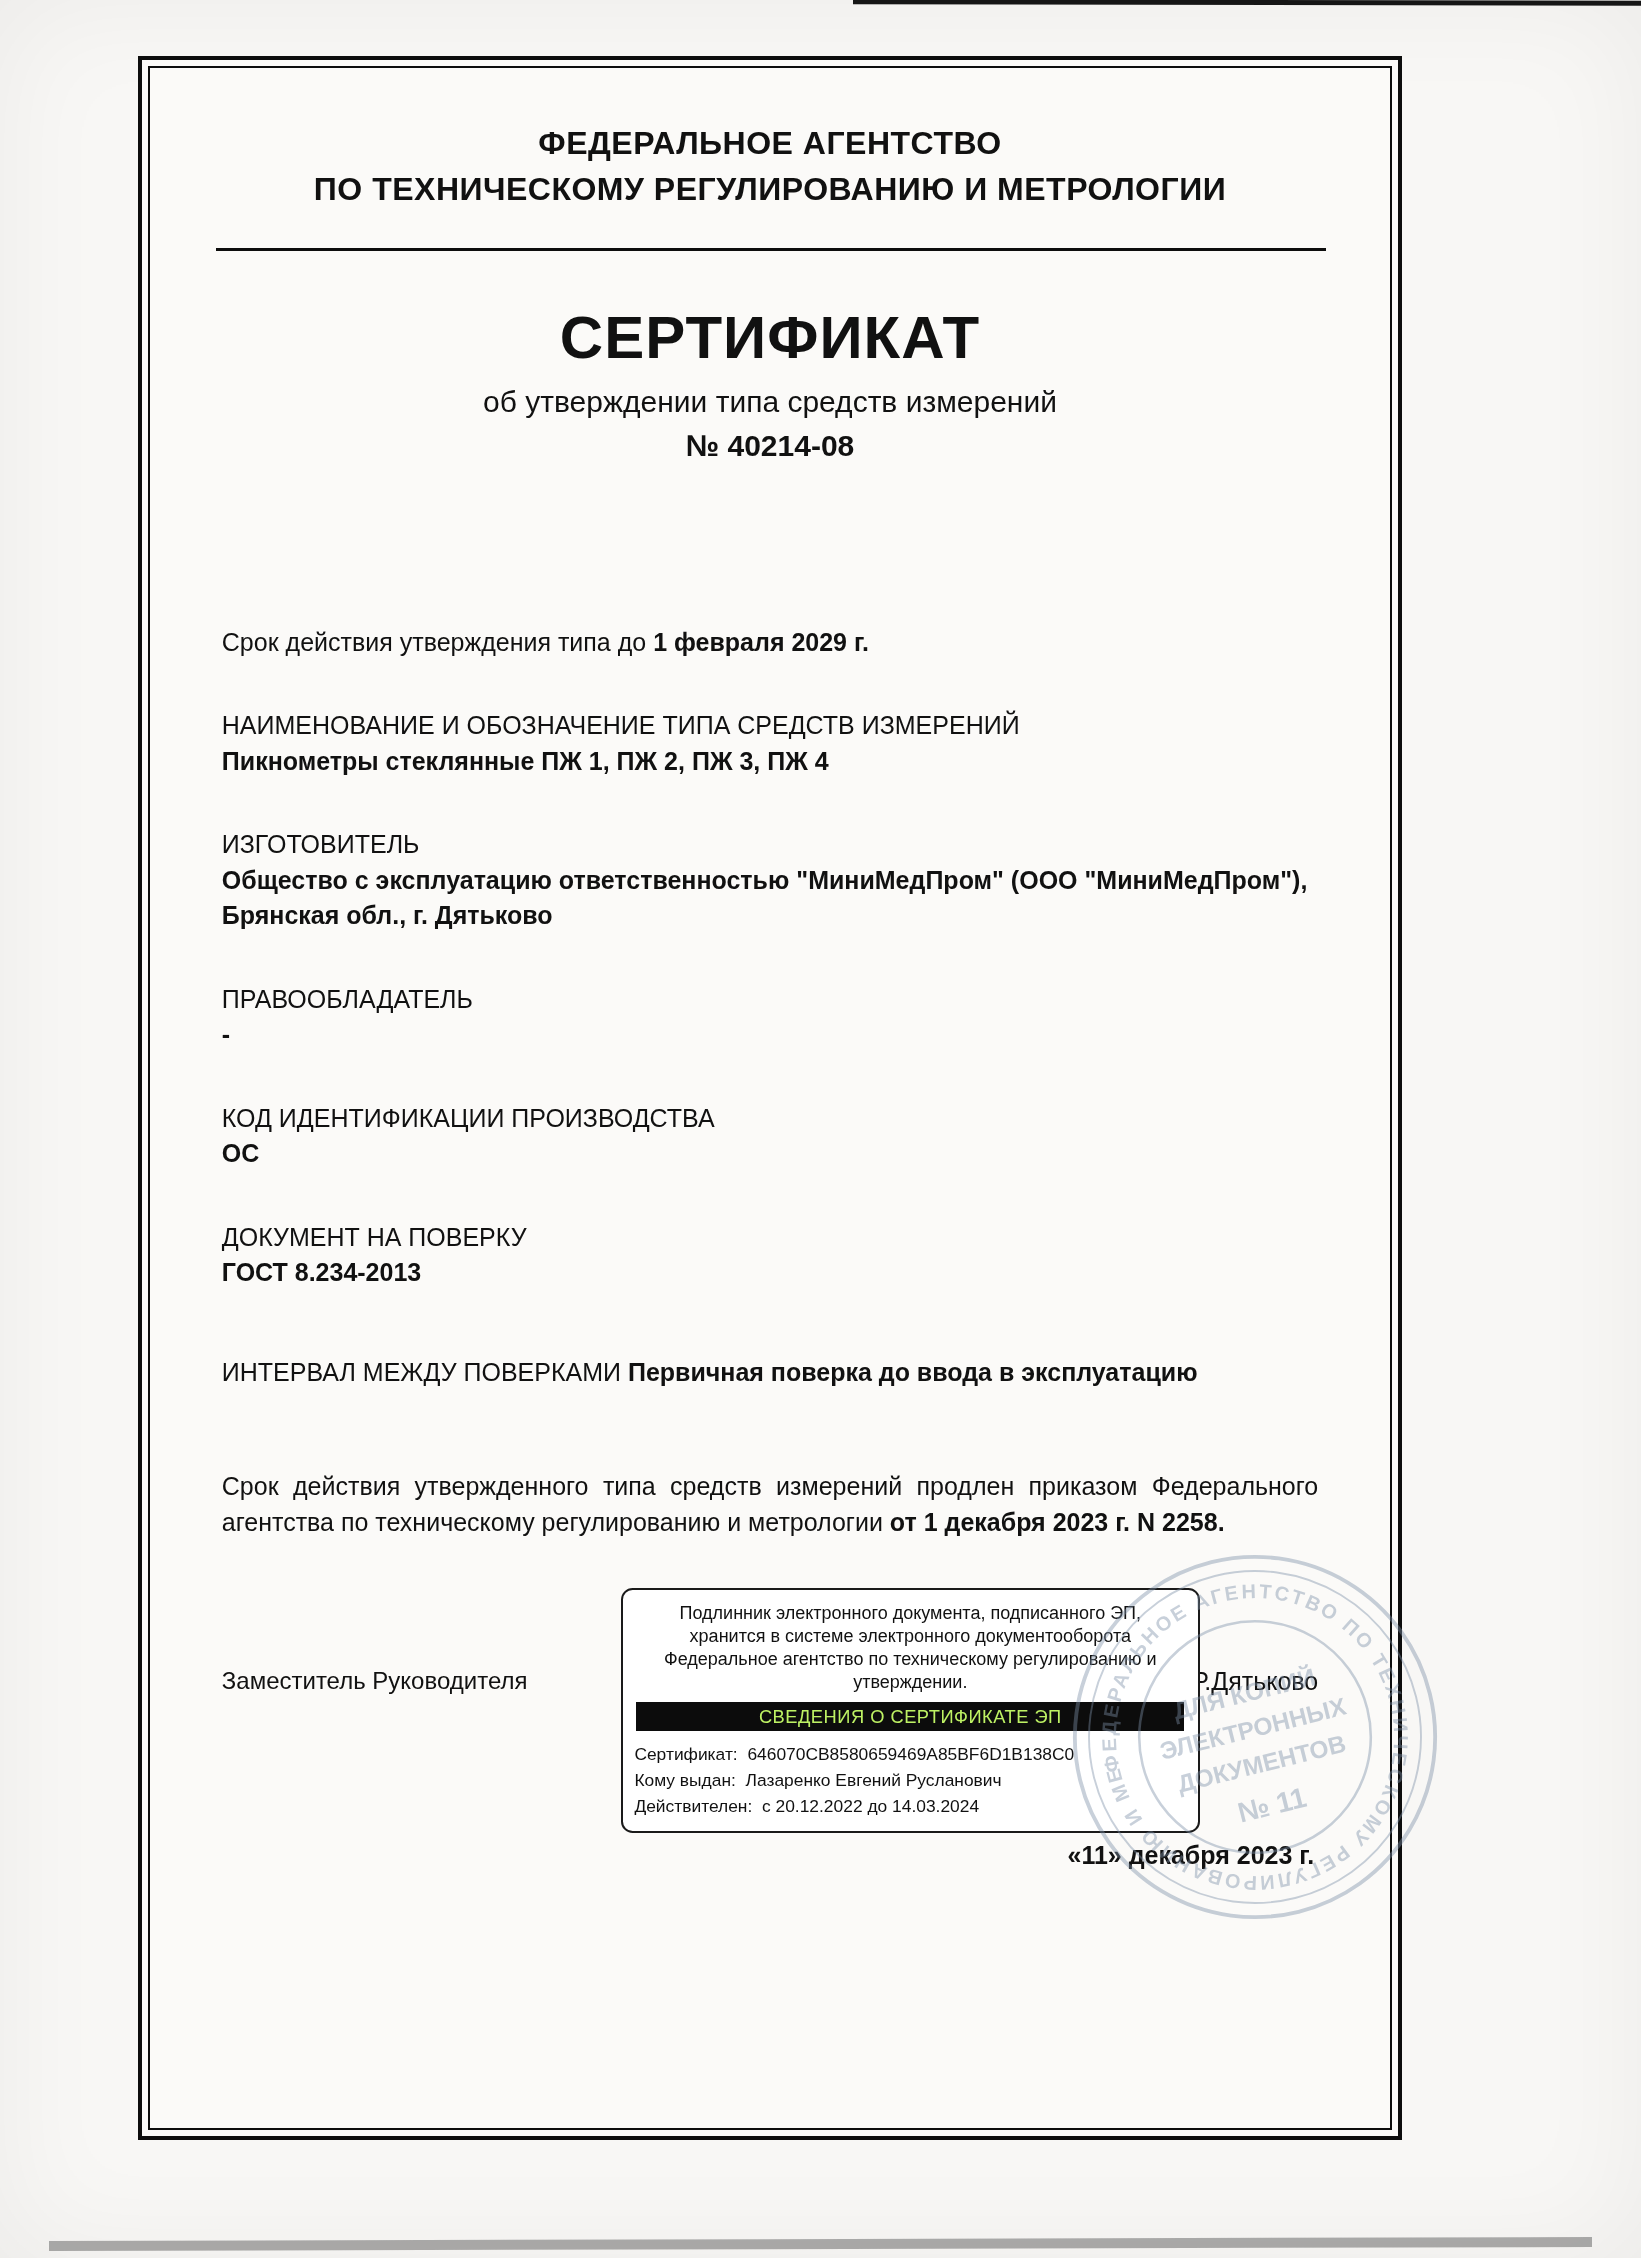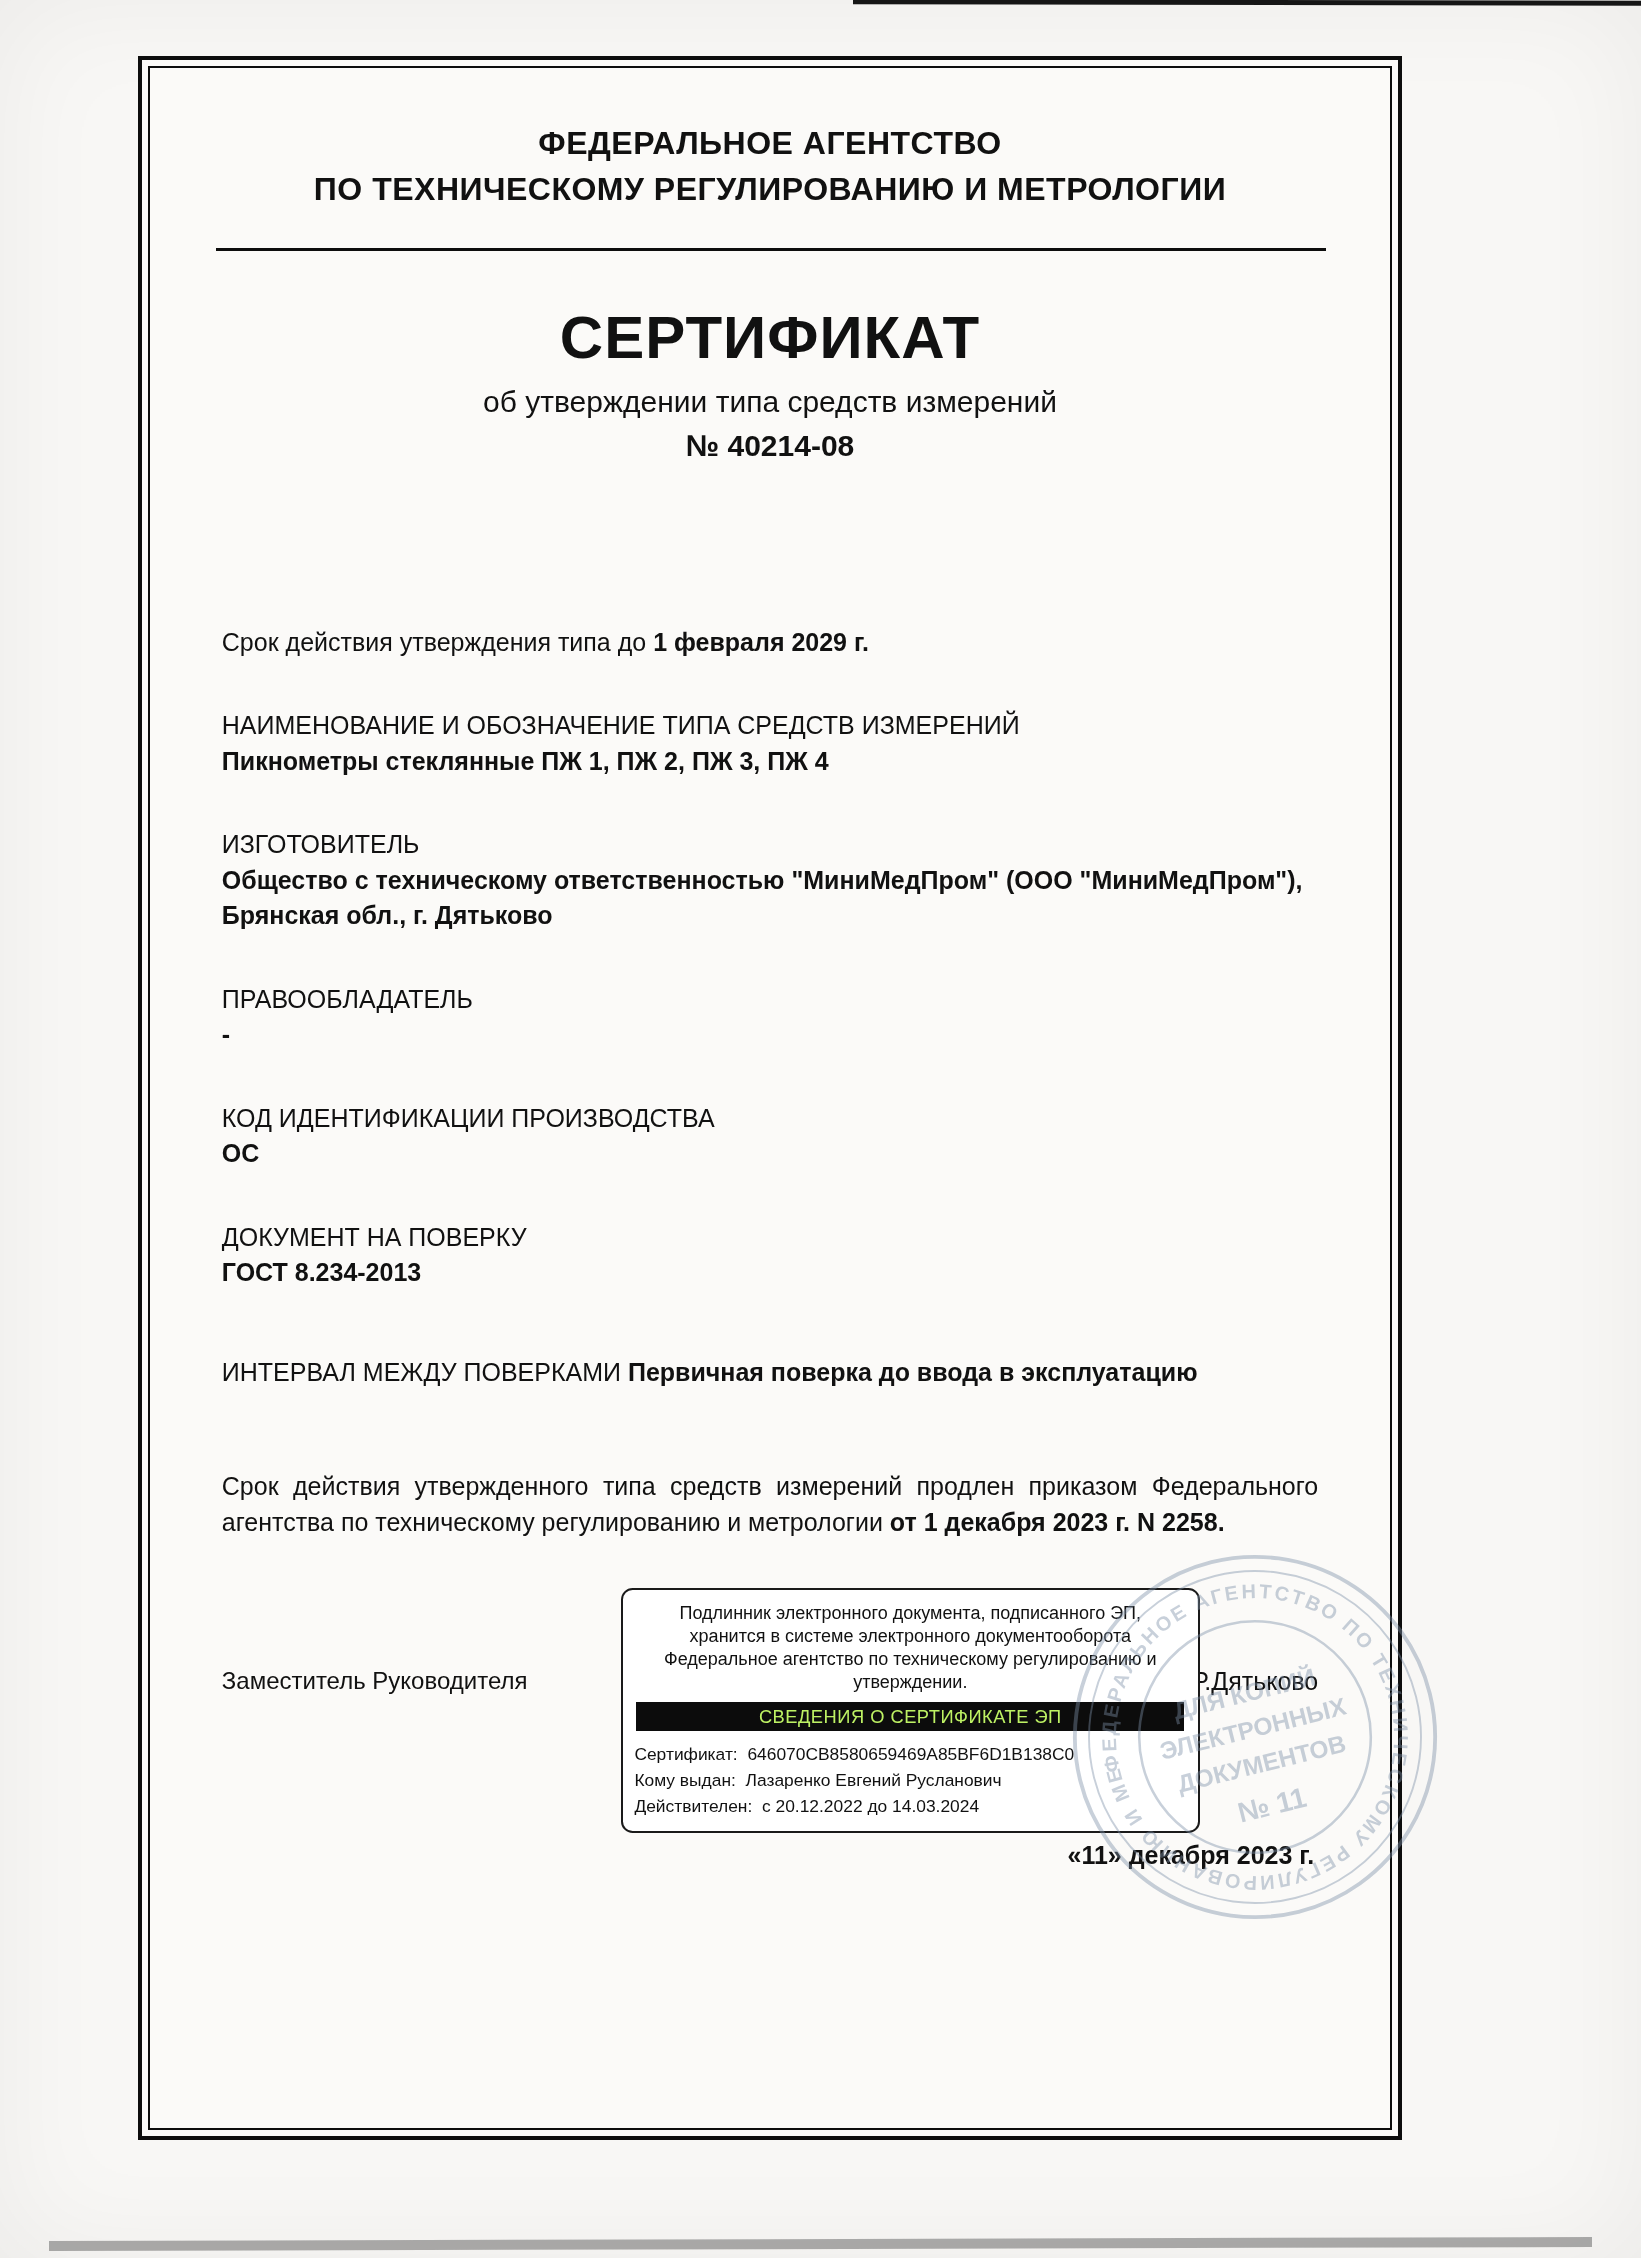--- a/index.html
+++ b/index.html
@@ -95,21 +95,21 @@
 
         <p class="bodytext validity"><span>Срок действия утверждения типа до </span><b>1 февраля 2029 г.</b></p>
 
         <div class="bodytext section">
           <div class="label">НАИМЕНОВАНИЕ И ОБОЗНАЧЕНИЕ ТИПА СРЕДСТВ ИЗМЕРЕНИЙ</div>
           <div class="value">Пикнометры стеклянные ПЖ 1, ПЖ 2, ПЖ 3, ПЖ 4</div>
         </div>
 
         <div class="bodytext section">
           <div class="label">ИЗГОТОВИТЕЛЬ</div>
-          <div class="value">Общество с техническому ответственностью "МиниМедПром" (ООО "МиниМедПром"), Брянская обл., г. Дятьково</div>
+          <div class="value">Общество с эксплуатацию ответственностью "МиниМедПром" (ООО "МиниМедПром"), Брянская обл., г. Дятьково</div>
         </div>
 
         <div class="bodytext section">
           <div class="label">ПРАВООБЛАДАТЕЛЬ</div>
           <div class="value">-</div>
         </div>
 
         <div class="bodytext section">
           <div class="label">КОД ИДЕНТИФИКАЦИИ ПРОИЗВОДСТВА</div>
           <div class="value">ОС</div>

